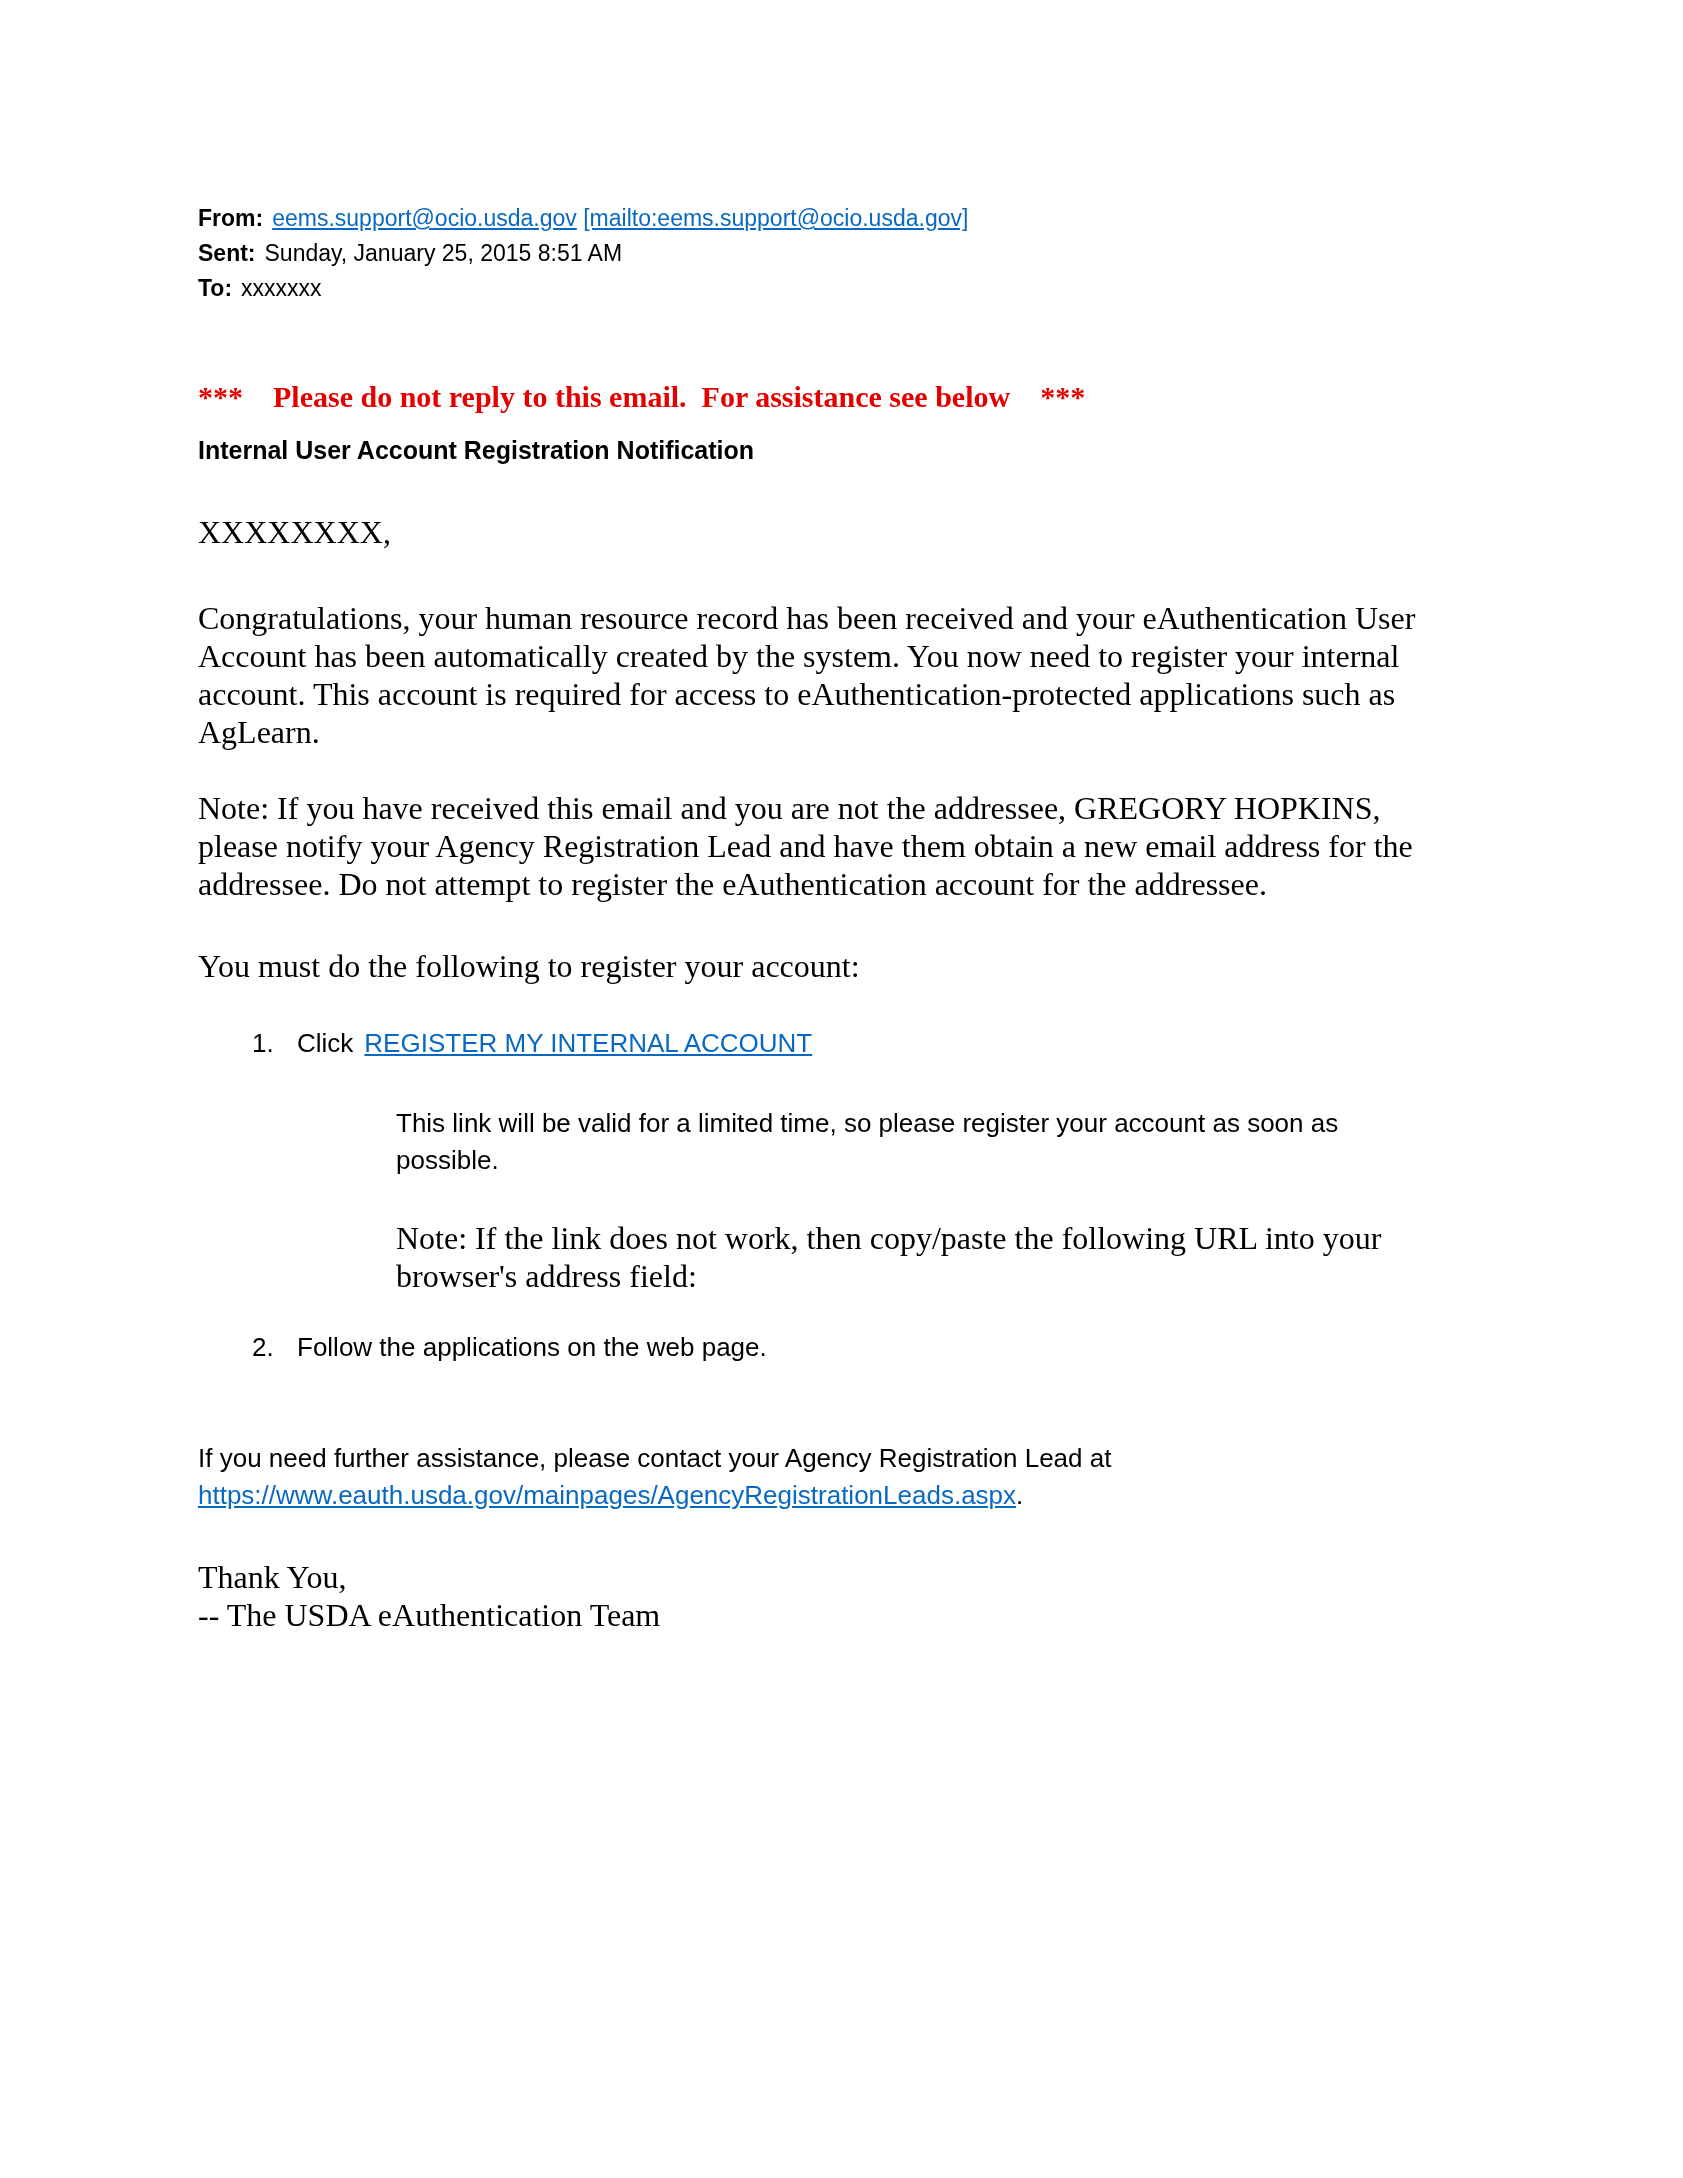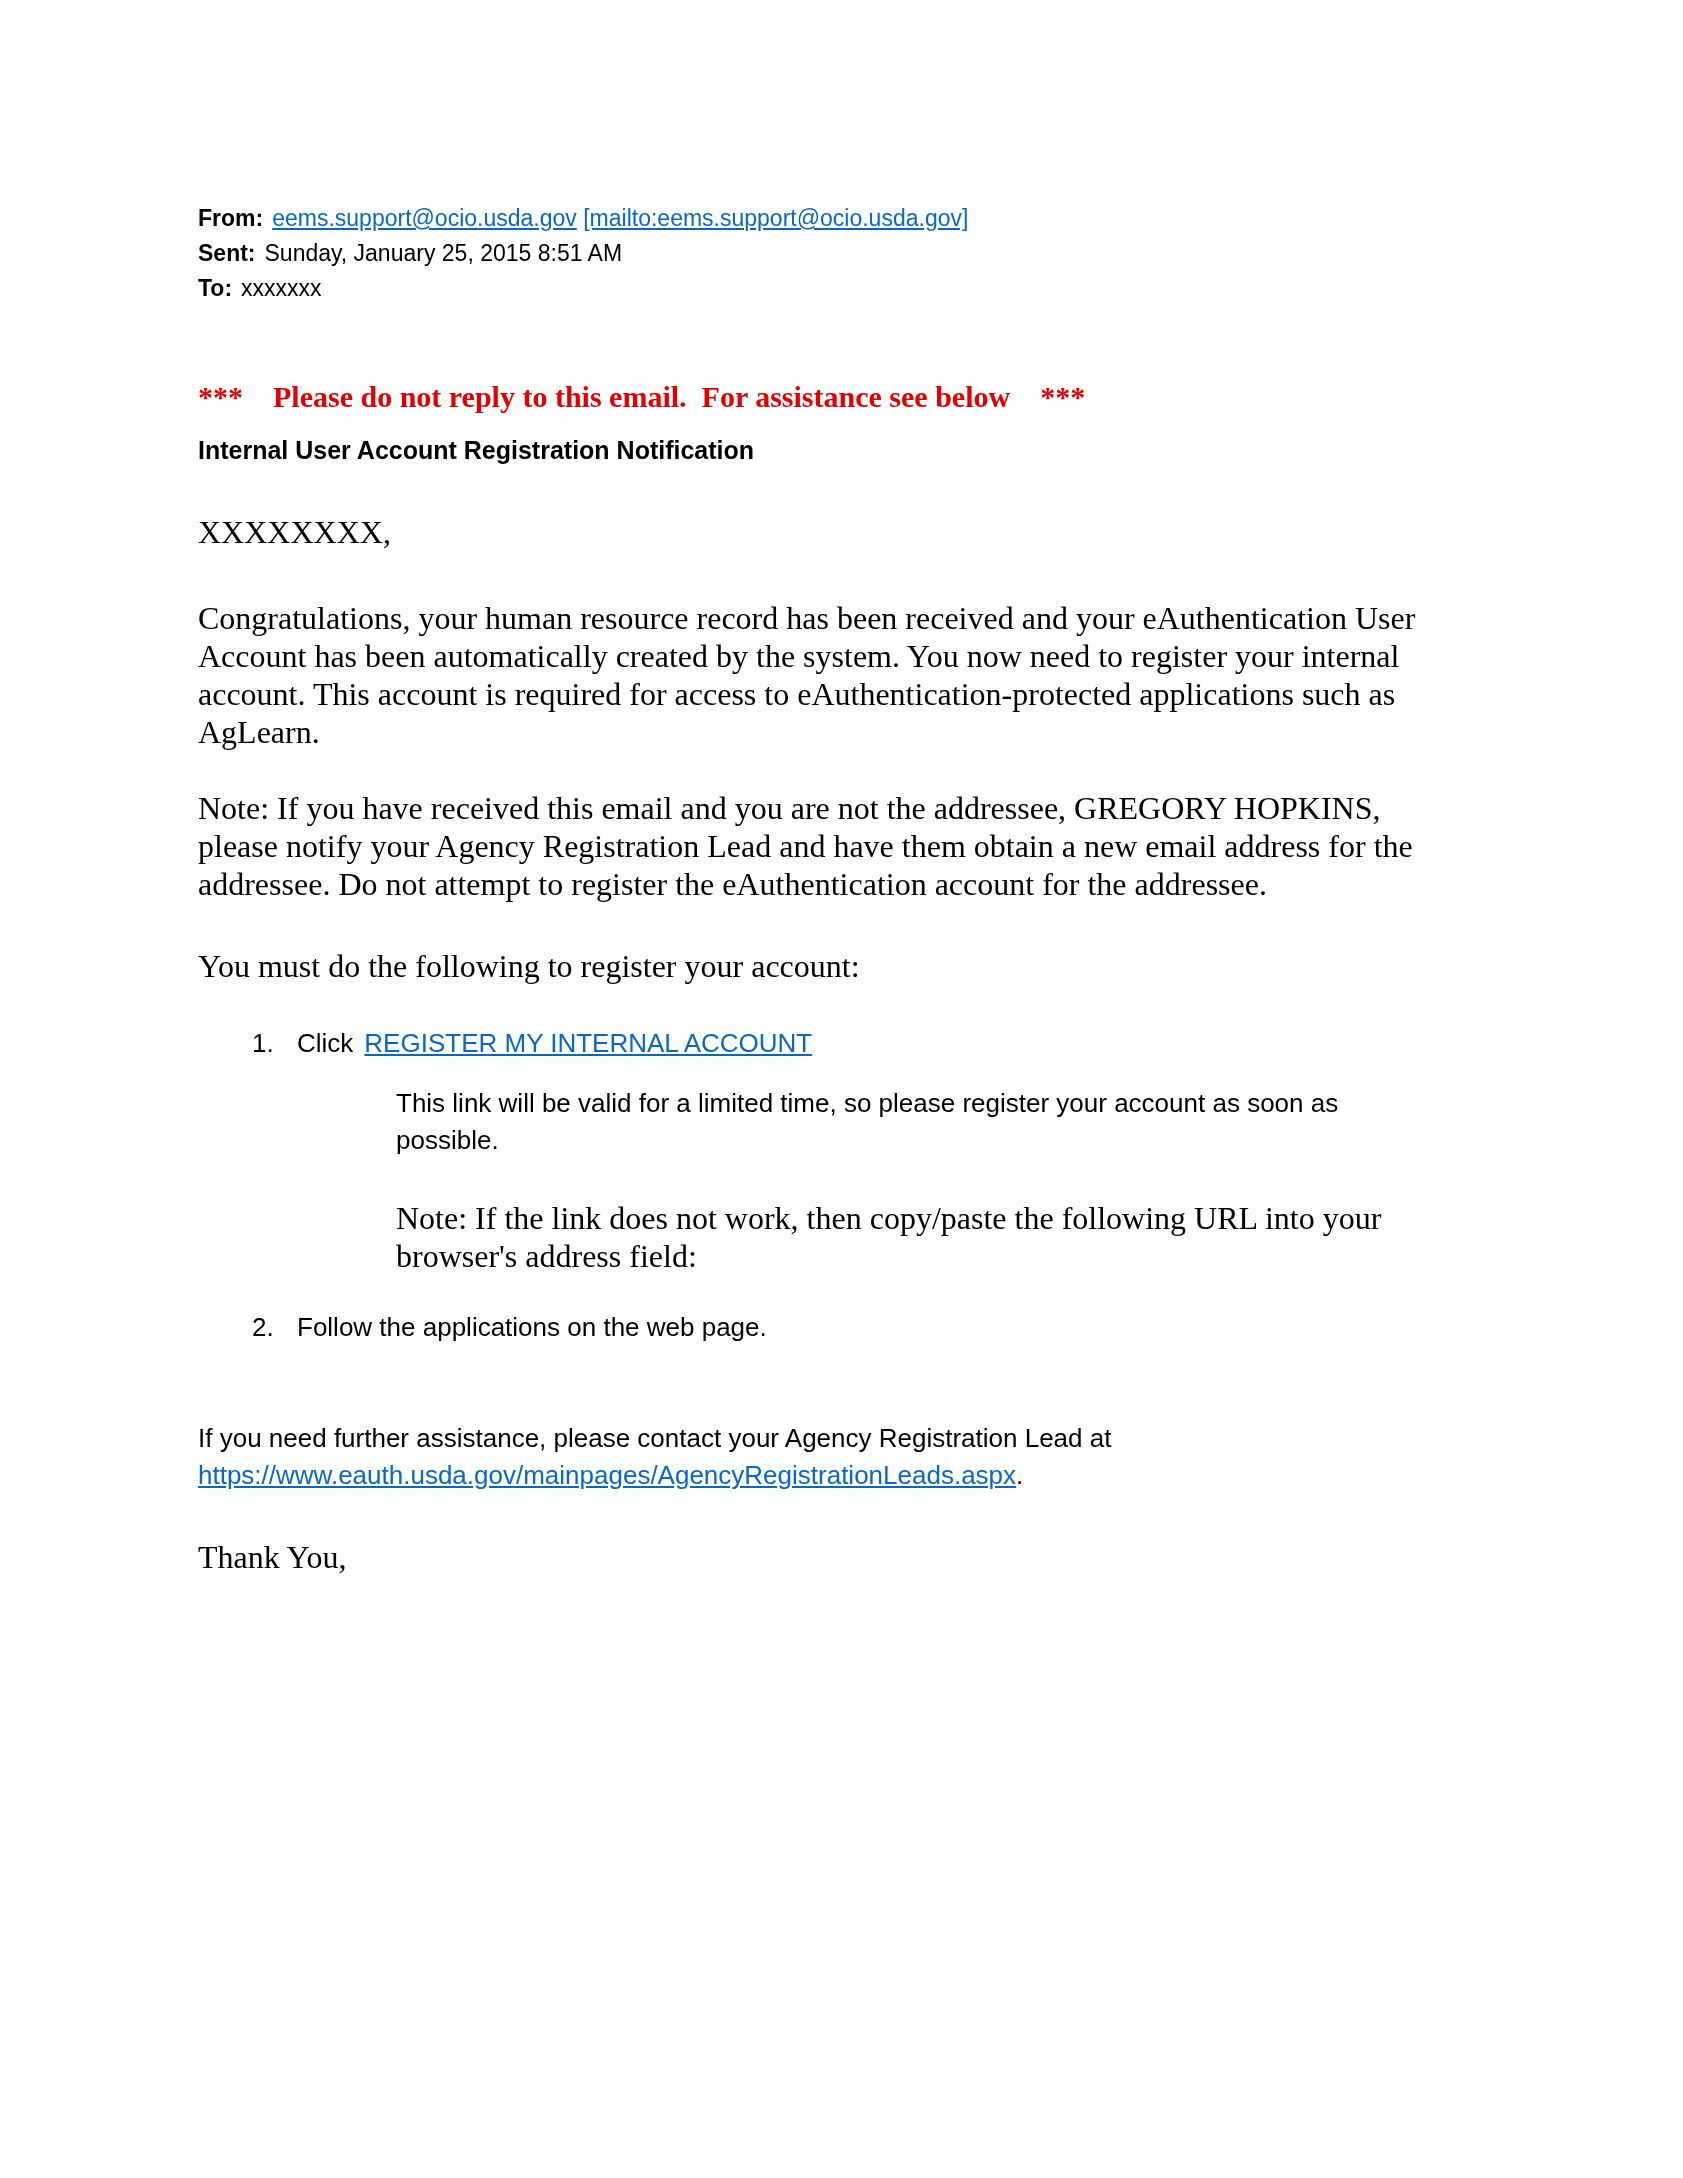--- a/index.html
+++ b/index.html
@@ -38,21 +38,21 @@
   .p-note     { margin-top:38px; }
   .p-intro    { margin-top:44px; }
 
   .step { display:flex; font-size:26px; line-height:36px; padding-left:54px; }
   .step-1 { margin-top:40px; }
   .step-2 { margin-top:34px; }
   .step-num { flex:0 0 45px; width:45px; }
   .step-prefix { margin-right:11px; }
 
   .ind    { margin-left:198px; }
-  .p-valid { margin-top:24px; }
+  .p-valid { margin-top:44px; }
   .p-copy  { margin-top:40px; }
   .p-url   { margin-top:42px; font-size:29px; line-height:40px; }
 
   .p-assist { margin-top:38px; }
   .closing  { margin-top:44px; }
 </style>
 </head>
 <body>
 
 <div class="page">
@@ -106,16 +106,17 @@
     <span>Follow the applications on the web page.</span>
   </div>
 
   <p class="sans pre p-assist">
     <span>If you need further assistance, please contact your Agency Registration Lead at
 </span><a class="lnk">https://www.eauth.usda.gov/mainpages/AgencyRegistrationLeads.aspx</a><span>.</span>
   </p>
 
   <div class="serif closing">
     <div>Thank You,</div>
+    <div>-- The USDA eAuthentication Team</div>
   </div>
 
 </div>
 
 
 </body></html>

